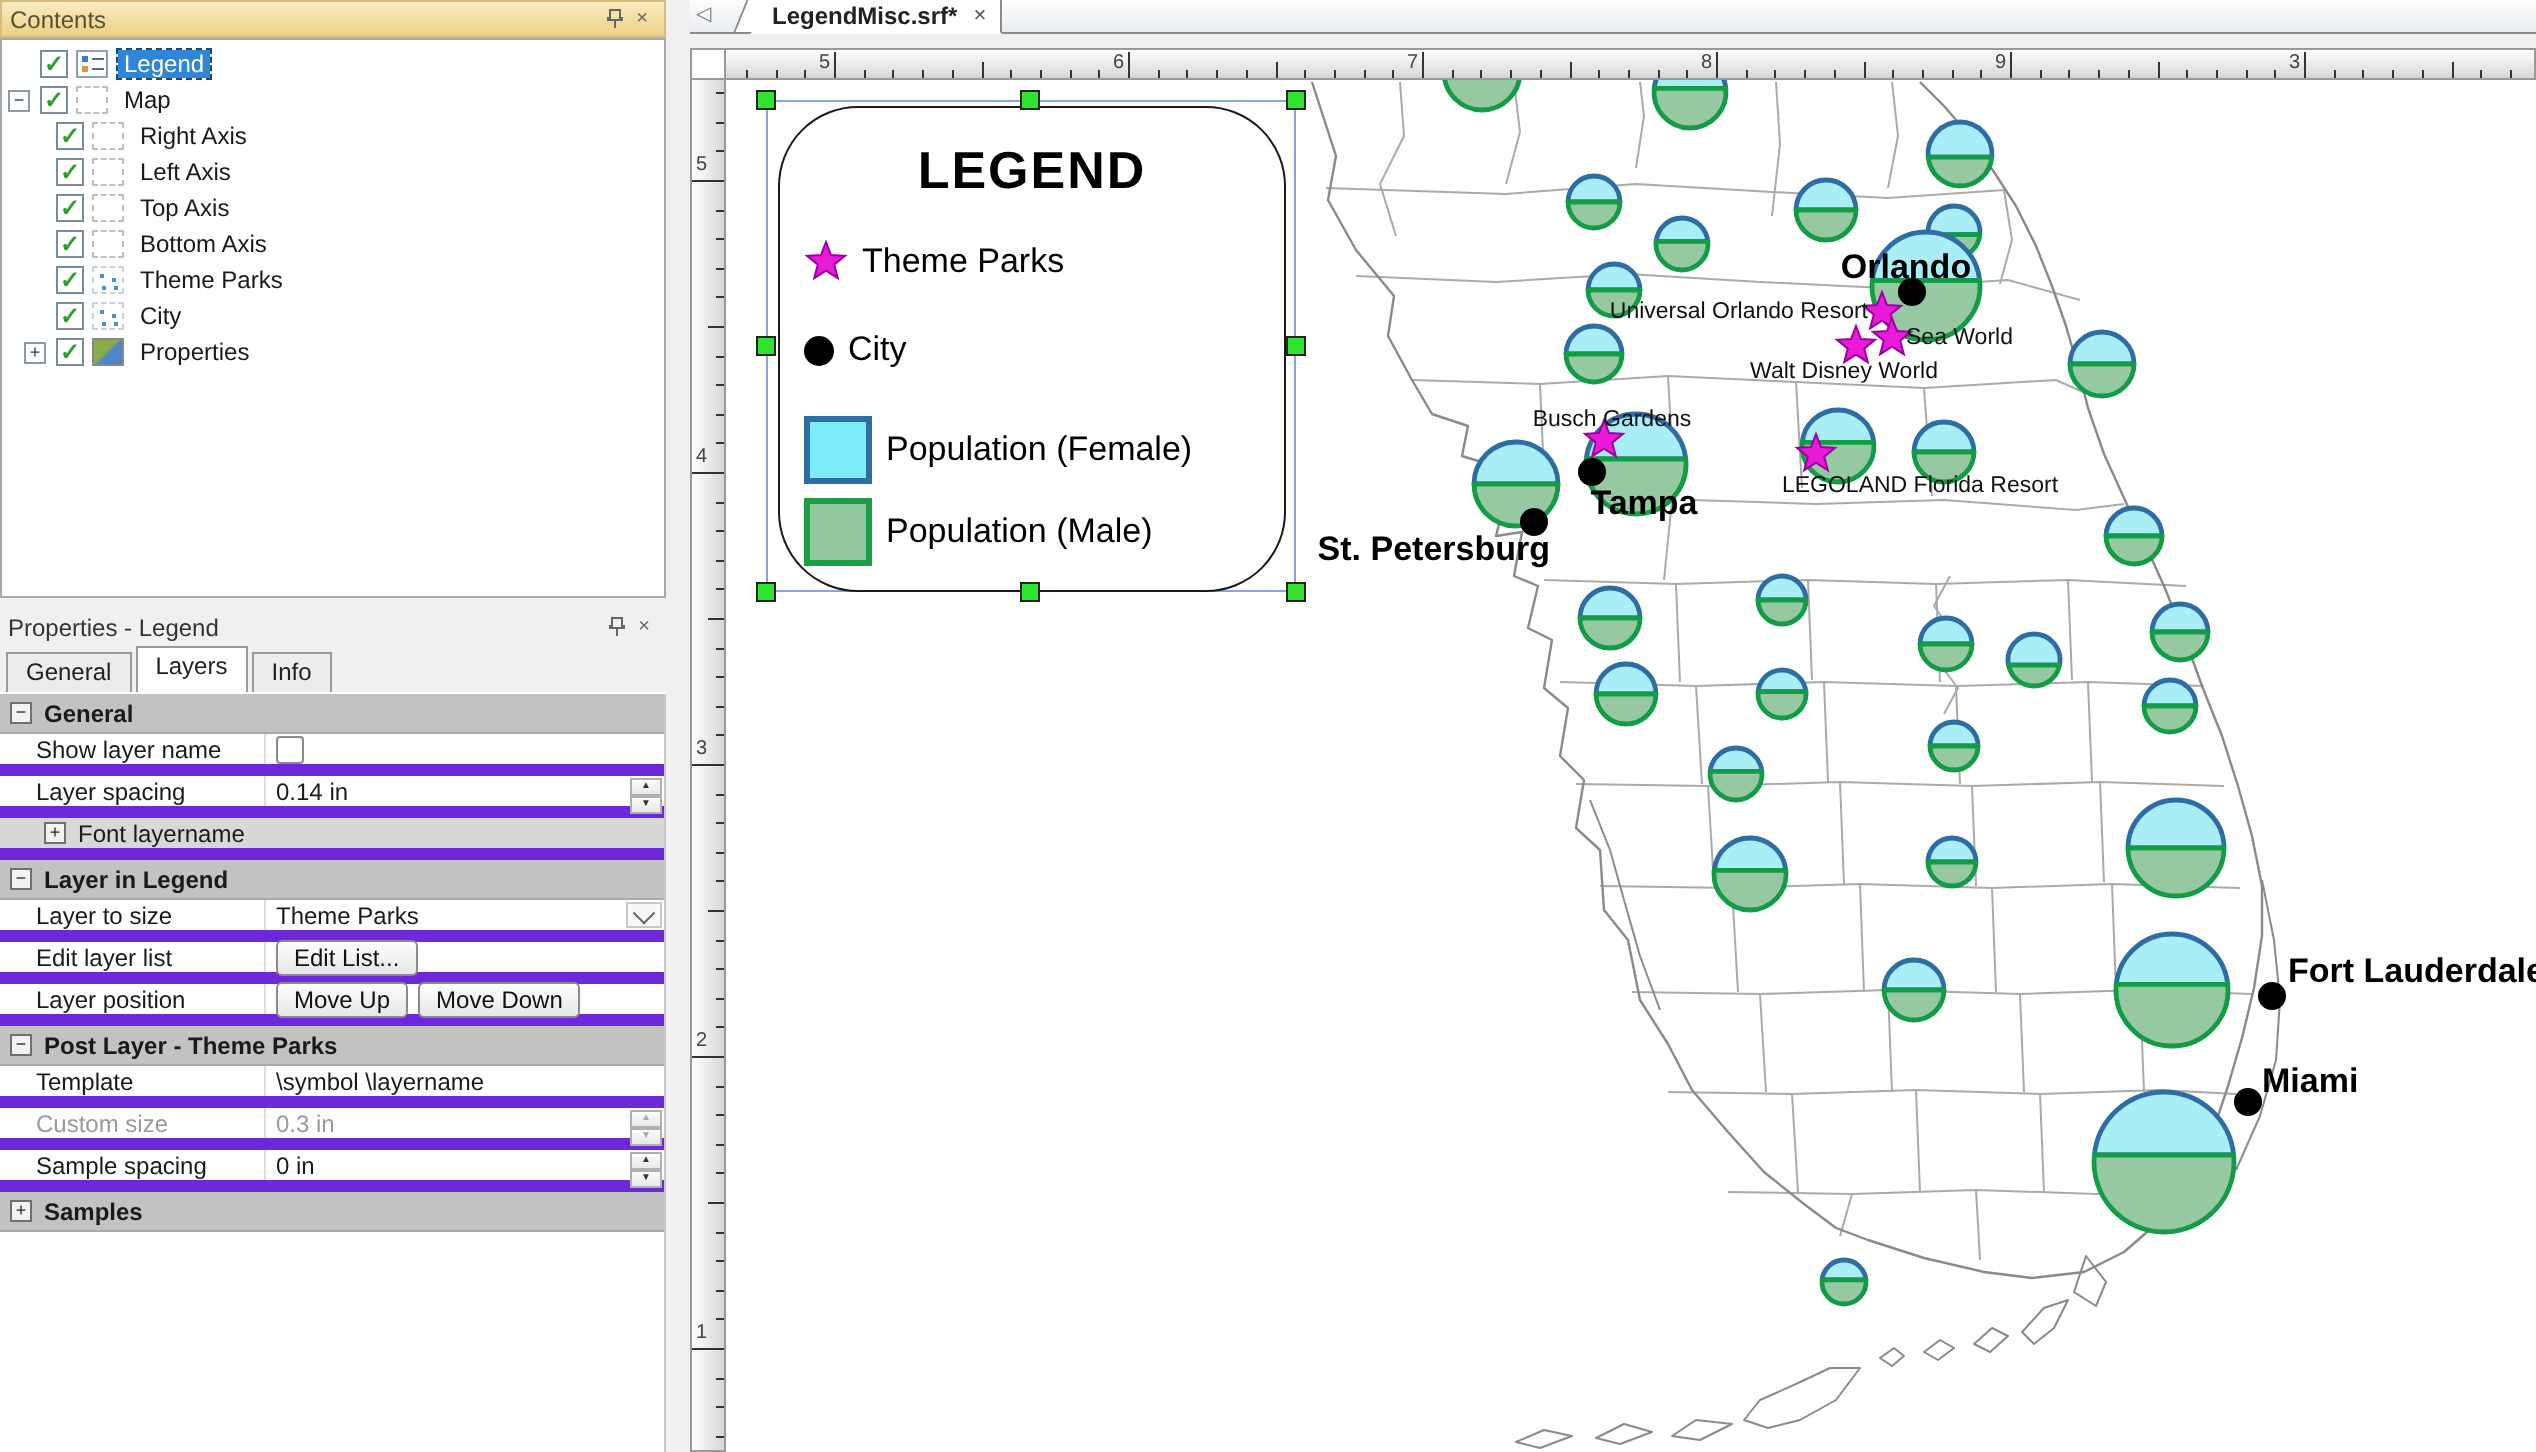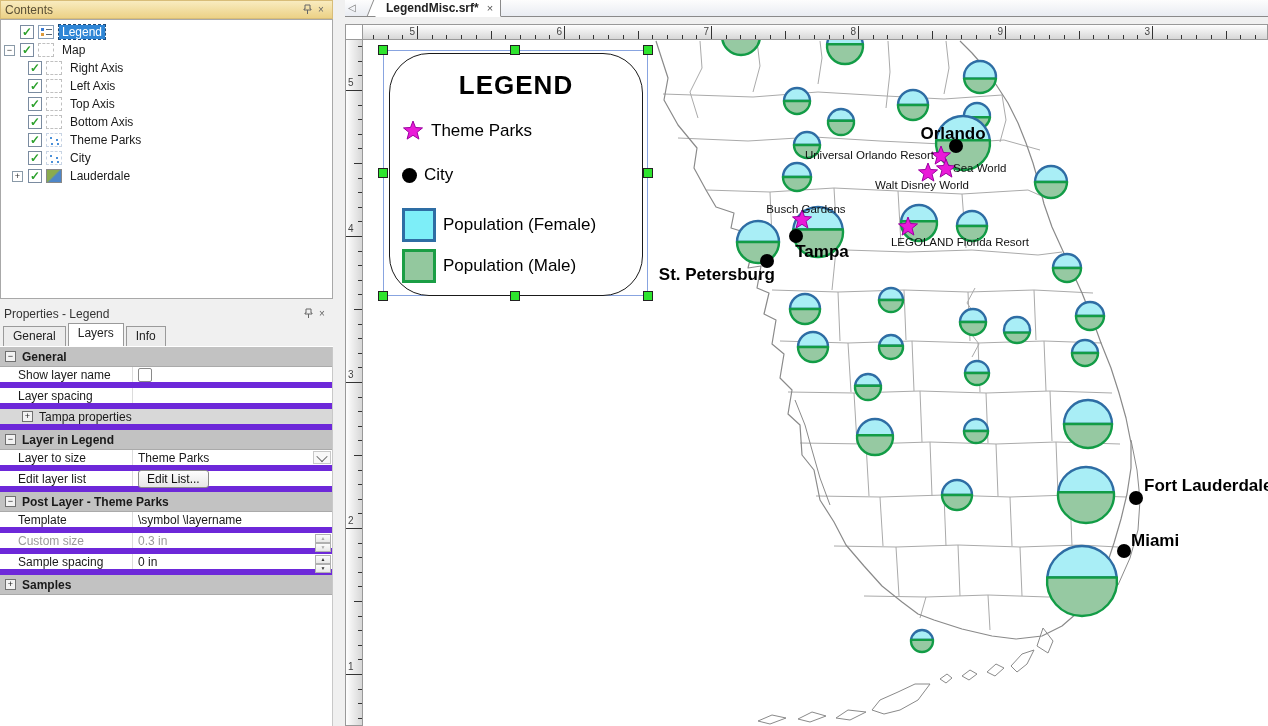--- a/index.html
+++ b/index.html
@@ -164,21 +164,21 @@
           </span>
     <span class="ticon ticon-post"></span>
     <span class="tlabel">City</span>
   </div>
         <div class="tree-row lv2">
     <span class="expander">+</span>
     <span class="cbx">
             <span class="check" style="visibility: visible;">✓</span>
           </span>
     <span class="ticon ticon-map"></span>
-    <span class="tlabel">Lauderdale</span>
+    <span class="tlabel">Properties</span>
   </div>
       </div>
   </div>
 
   <div id="properties-panel" class="panel">
     <div class="panel-title">
       <span class="ttl">Properties - Legend</span>
       <span class="title-btn">
         <svg width="9" height="11" viewBox="0 0 9 11">
             <path d="M2 1h5v4h1v1H1V5h1zM4.5 6v4" stroke="#666" fill="none" stroke-width="1"></path>
@@ -197,40 +197,54 @@
           <span class="seclabel">General</span>
         </div>
         <div class="prow">
           <div class="plabel">Show layer name</div>
           <div class="pval">
             <span class="pcheckbox"></span>
           </div>
         </div>
         <div class="prow">
           <div class="plabel">Layer spacing</div>
+          <div class="pval">
+            <span>0.14 in</span>
+            <div class="spinner">
+              <span>▲</span>
+              <span>▼</span>
+            </div>
+          </div>
         </div>
         <div class="prow subheader">
           <span class="secbox">+</span>
-          <span class="seclabel">Tampa properties</span>
+          <span class="seclabel">Font layername</span>
         </div>
         <div class="prow section">
           <span class="secbox">−</span>
           <span class="seclabel">Layer in Legend</span>
         </div>
         <div class="prow">
           <div class="plabel">Layer to size</div>
           <div class="pval">
             <span>Theme Parks</span>
             <div class="ddbtn"></div>
           </div>
         </div>
         <div class="prow">
           <div class="plabel">Edit layer list</div>
           <div class="pval">
             <button class="pbtn">Edit List...</button>
+          </div>
+        </div>
+        <div class="prow">
+          <div class="plabel">Layer position</div>
+          <div class="pval">
+            <button class="pbtn">Move Up</button>
+            <button class="pbtn">Move Down</button>
           </div>
         </div>
         <div class="prow section">
           <span class="secbox">−</span>
           <span class="seclabel">Post Layer - Theme Parks</span>
         </div>
         <div class="prow">
           <div class="plabel">Template</div>
           <div class="pval">
             <span>\symbol \layername</span>

